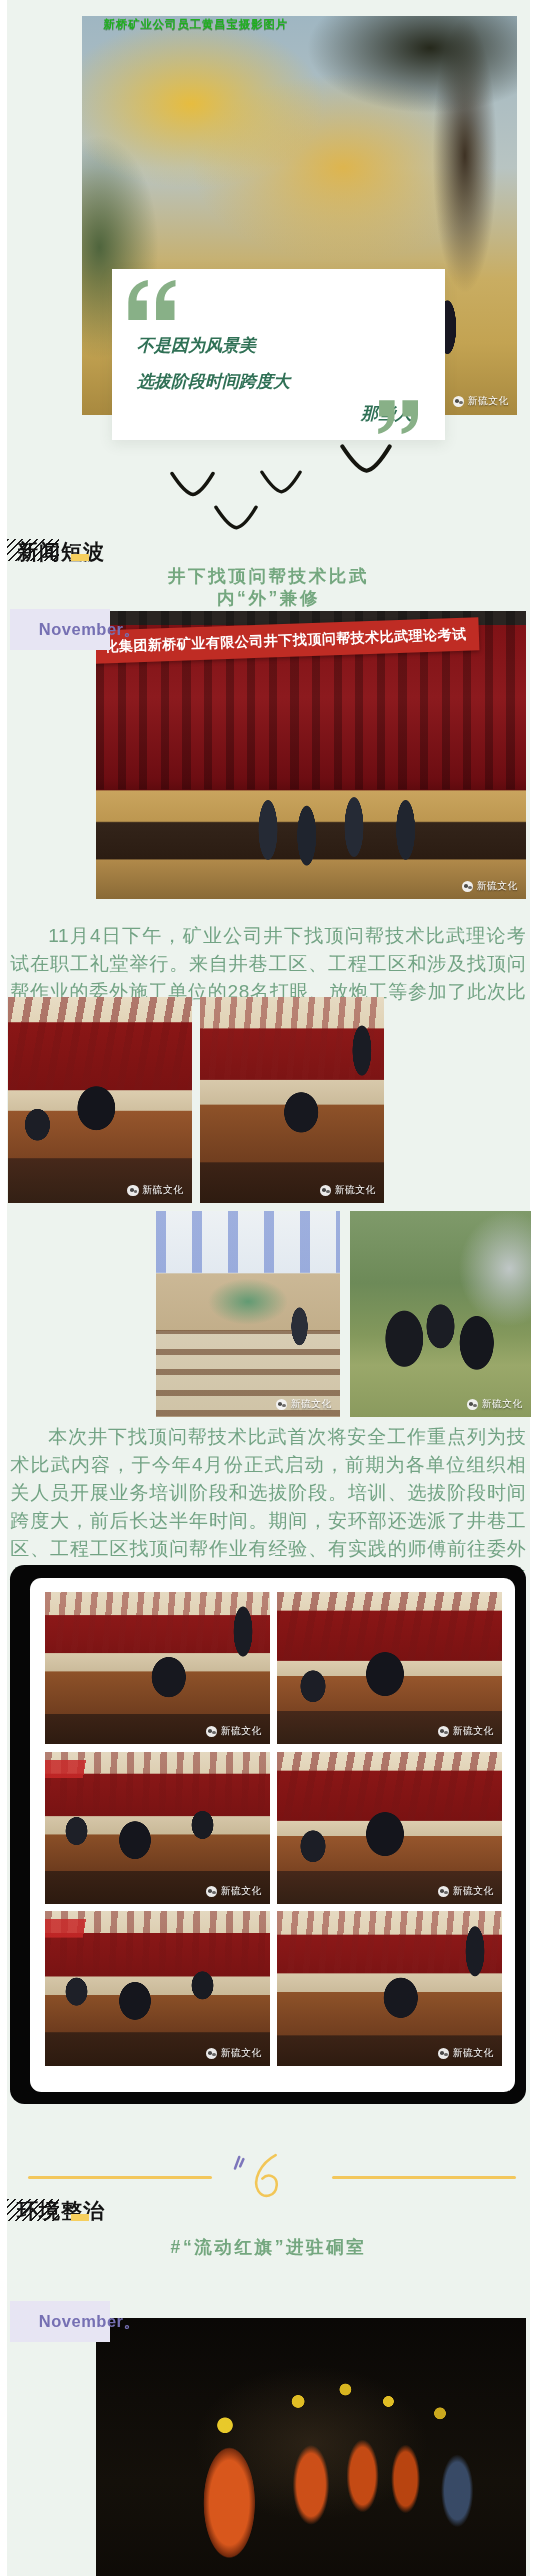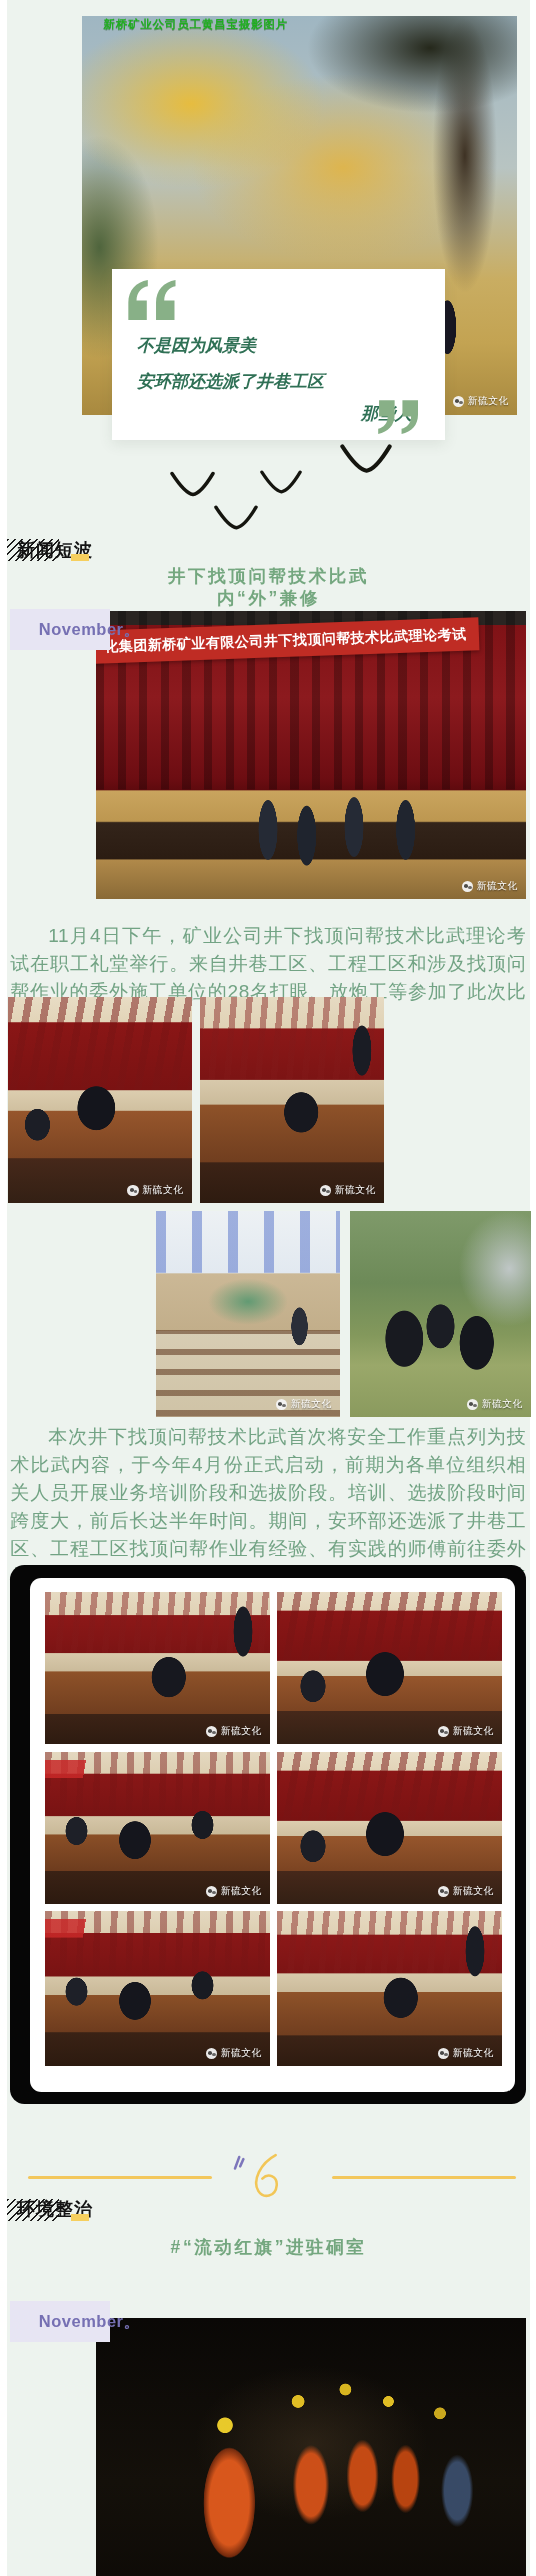--- a/index.html
+++ b/index.html
@@ -40,21 +40,21 @@
   #quote-line1{position:absolute;left:25px;top:65px;font-size:17px;font-weight:700;font-style:italic;color:#2f7055;}
   #quote-line2{position:absolute;left:25px;top:101px;font-size:17px;font-weight:700;font-style:italic;color:#2f7055;}
   #quote-attrib{position:absolute;right:33px;top:133px;font-size:17px;font-weight:700;font-style:italic;color:#2f7055;}
 
   
   .bird{position:absolute;}
 
   
   .hatch-box{position:absolute;width:52px;height:21.6px;
       background:repeating-linear-gradient(135deg,#1c1c1c 0 1.5px,transparent 1.5px 5.2px);}
-  .sec-label{position:absolute;font-size:18px;font-weight:700;color:#141414;letter-spacing:1px;white-space:nowrap;text-align:right;}
+  .sec-label{position:absolute;font-size:21px;font-weight:700;color:#141414;letter-spacing:1px;white-space:nowrap;text-align:right;}
   .ysq{position:absolute;width:17.5px;height:6.7px;background:#f6cf5e;}
 
   
   .sec-title{position:absolute;left:0;width:537px;text-align:center;font-size:17.5px;font-weight:700;
       color:#74a77f;letter-spacing:2.6px;white-space:nowrap;}
 
   
   .nov-card{position:absolute;left:9.8px;width:100px;height:41px;background:#e7e5f3;z-index:3;
       display:flex;align-items:center;}
   .nov-text{padding-left:29px;font-size:16.5px;font-weight:700;color:#7670b3;letter-spacing:0.5px;}
@@ -148,21 +148,21 @@
       <span>新硫文化</span>
     </div>
   </div>
 
   <div id="quote-card" class="abs">
     <svg class="qmark" style="left:15.5px;top:11.3px;" width="54" height="40" viewBox="0 0 104 78">
       <path d="M38 0 C15 4 0 20 0 44 L0 78 L36 78 L36 40 L16 40 C16 24 26 14 38 12 Z" fill="#88b087"></path>
       <path d="M92 0 C69 4 54 20 54 44 L54 78 L90 78 L90 40 L70 40 C70 24 80 14 92 12 Z" fill="#88b087"></path>
     </svg>
     <div id="quote-line1">不是因为风景美</div>
-    <div id="quote-line2">安环部还选派了井巷工区</div>
+    <div id="quote-line2">选拔阶段时间跨度大</div>
     <div id="quote-attrib">那些人</div>
     <svg class="qmark" style="right:27px;bottom:6.2px;" width="45" height="34" viewBox="0 0 104 78">
       <g transform="rotate(180 52 39)">
         <path d="M38 0 C15 4 0 20 0 44 L0 78 L36 78 L36 40 L16 40 C16 24 26 14 38 12 Z" fill="#88b087"></path>
         <path d="M92 0 C69 4 54 20 54 44 L54 78 L90 78 L90 40 L70 40 C70 24 80 14 92 12 Z" fill="#88b087"></path>
       </g>
     </svg>
   </div>
 
   <svg class="bird" style="left:340px;top:444px;" width="52" height="29" viewBox="0 0 90 50">

